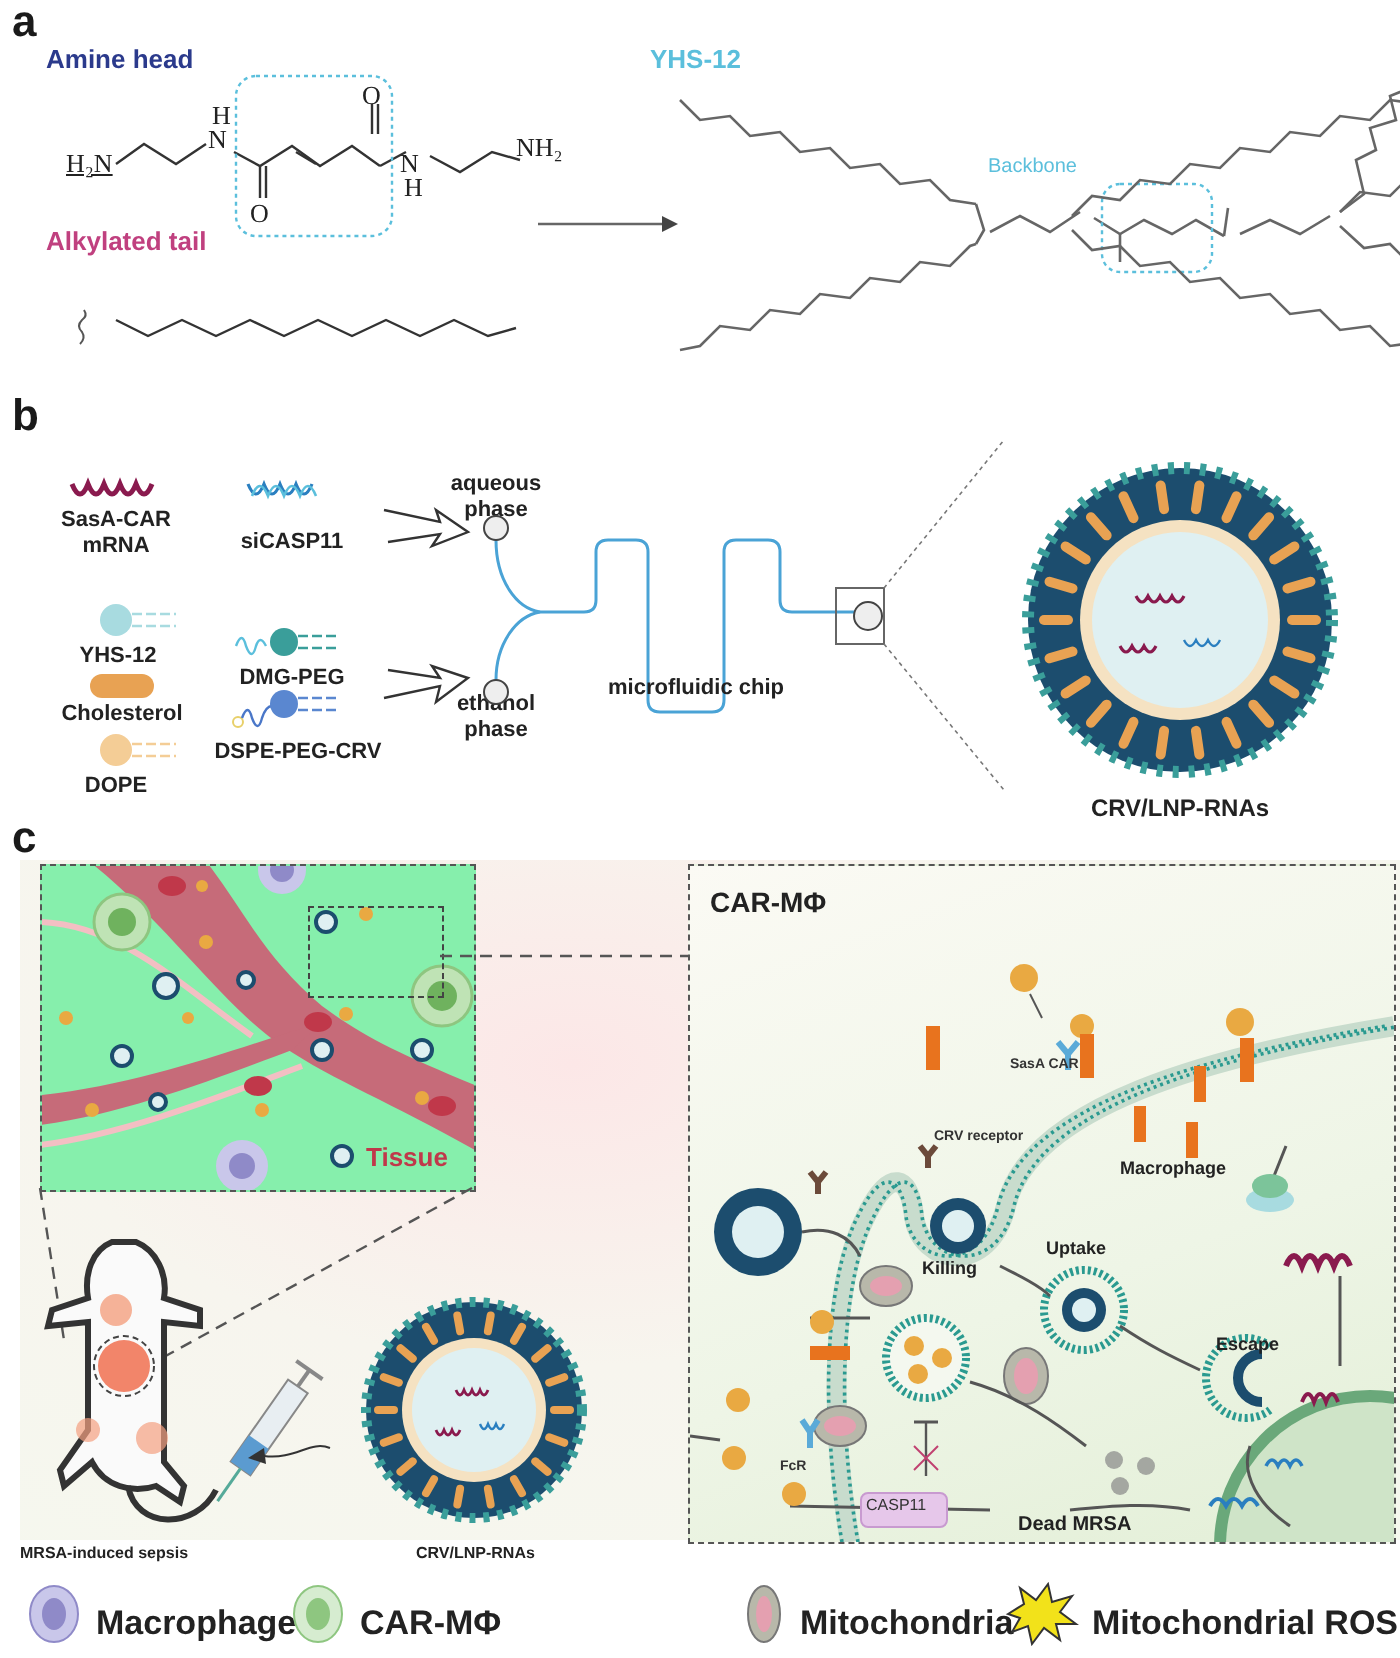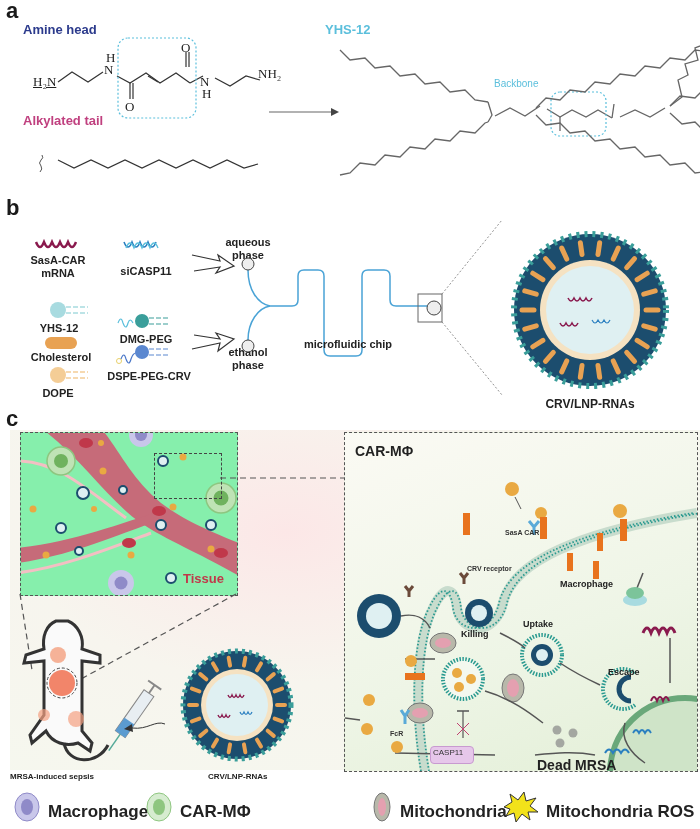--- a/index.html
+++ b/index.html
@@ -403,21 +403,21 @@
     <ellipse cx="290" cy="160" rx="9" ry="6" fill="#7cc49a"></ellipse>
   </svg>
 
   <div class="abs bold" style="left:160px;top:96px;font-size:7px;color:#333;">SasA CAR</div>
   <div class="abs bold" style="left:122px;top:132px;font-size:7px;color:#333;">CRV receptor</div>
   <div class="abs bold" style="left:215px;top:146px;font-size:9px;color:#222;">Macrophage</div>
   <div class="abs bold" style="left:178px;top:186px;font-size:9px;color:#222;">Uptake</div>
   <div class="abs bold" style="left:116px;top:196px;font-size:9px;color:#222;">Killing</div>
   <div class="abs bold" style="left:263px;top:234px;font-size:9px;color:#222;">Escape</div>
   <div class="abs bold" style="left:45px;top:297px;font-size:7px;color:#333;">FcR</div>
-  <div class="abs bold" style="left:192px;top:324px;font-size:14px;color:#222;">Dead MRSA</div>
+  <div class="abs bold" style="left:164px;top:324px;font-size:10px;color:#222;">Dead MRSA</div>
   <div class="abs" style="left:85px;top:313px;width:42px;height:16px;border-radius:4px;background:#e6c7ea;border:1px solid #c89ad0;"></div>
   <div class="abs" style="left:88px;top:315px;font-size:8px;color:#333;">CASP11</div>
 
 </div>
 
 <div class="legend-item" style="left:14px;top:792px;">
   <svg width="26" height="30" style="position:relative;">
     <ellipse cx="13" cy="15" rx="12" ry="14" fill="#c9c7ea" stroke="#8f8ac8" stroke-width="1"></ellipse>
     <ellipse cx="13" cy="15" rx="6" ry="8" fill="#8f8ac8"></ellipse>
   </svg>
@@ -440,14 +440,14 @@
   <svg width="20" height="30" style="position:relative;">
     <ellipse cx="10" cy="15" rx="8" ry="14" fill="#b8b8aa" stroke="#777" stroke-width="1"></ellipse>
     <ellipse cx="10" cy="15" rx="4" ry="9" fill="#e4a0b0"></ellipse>
   </svg>
   <span>Mitochondria</span>
 </div>
 <div class="legend-item" style="left:502px;top:792px;">
   <svg width="36" height="30" style="position:relative;">
     <polygon points="2,15 10,10 8,2 16,8 22,0 24,9 34,6 28,14 36,20 26,20 28,28 20,22 14,30 12,21 4,24 8,17" fill="#f2e21a" stroke="#333" stroke-width="1"></polygon>
   </svg>
-  <span>Mitochondria ROS</span>
+  <span>Mitochondrial ROS</span>
 </div>
 
 </body></html>

